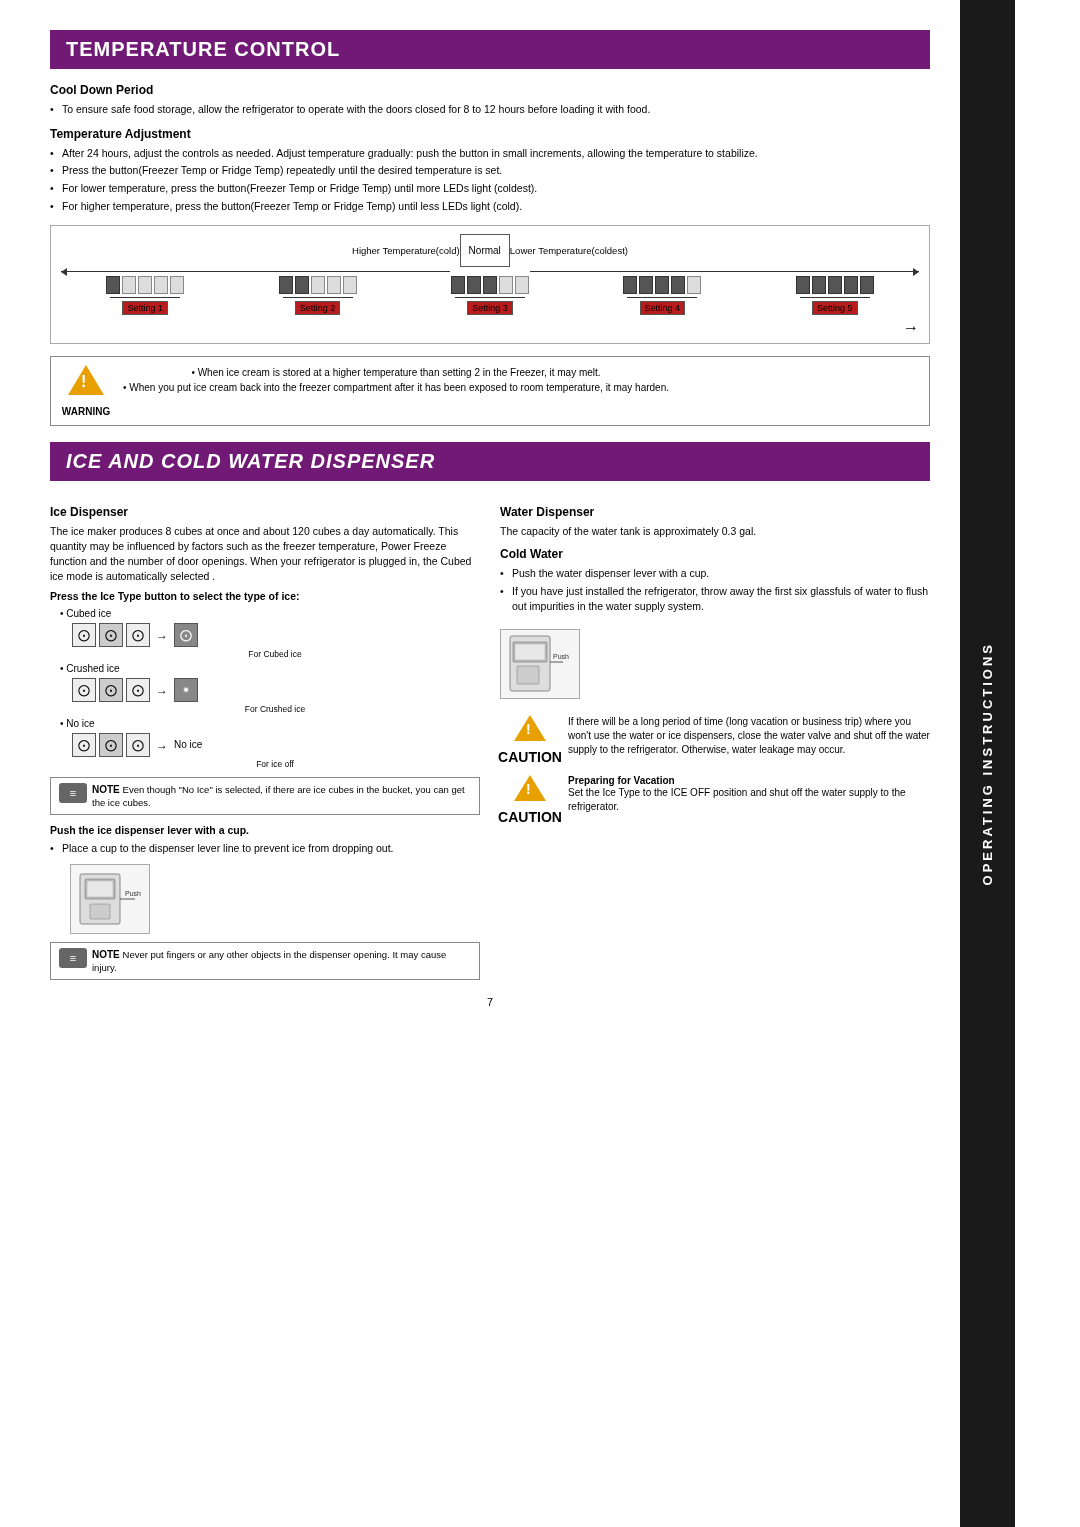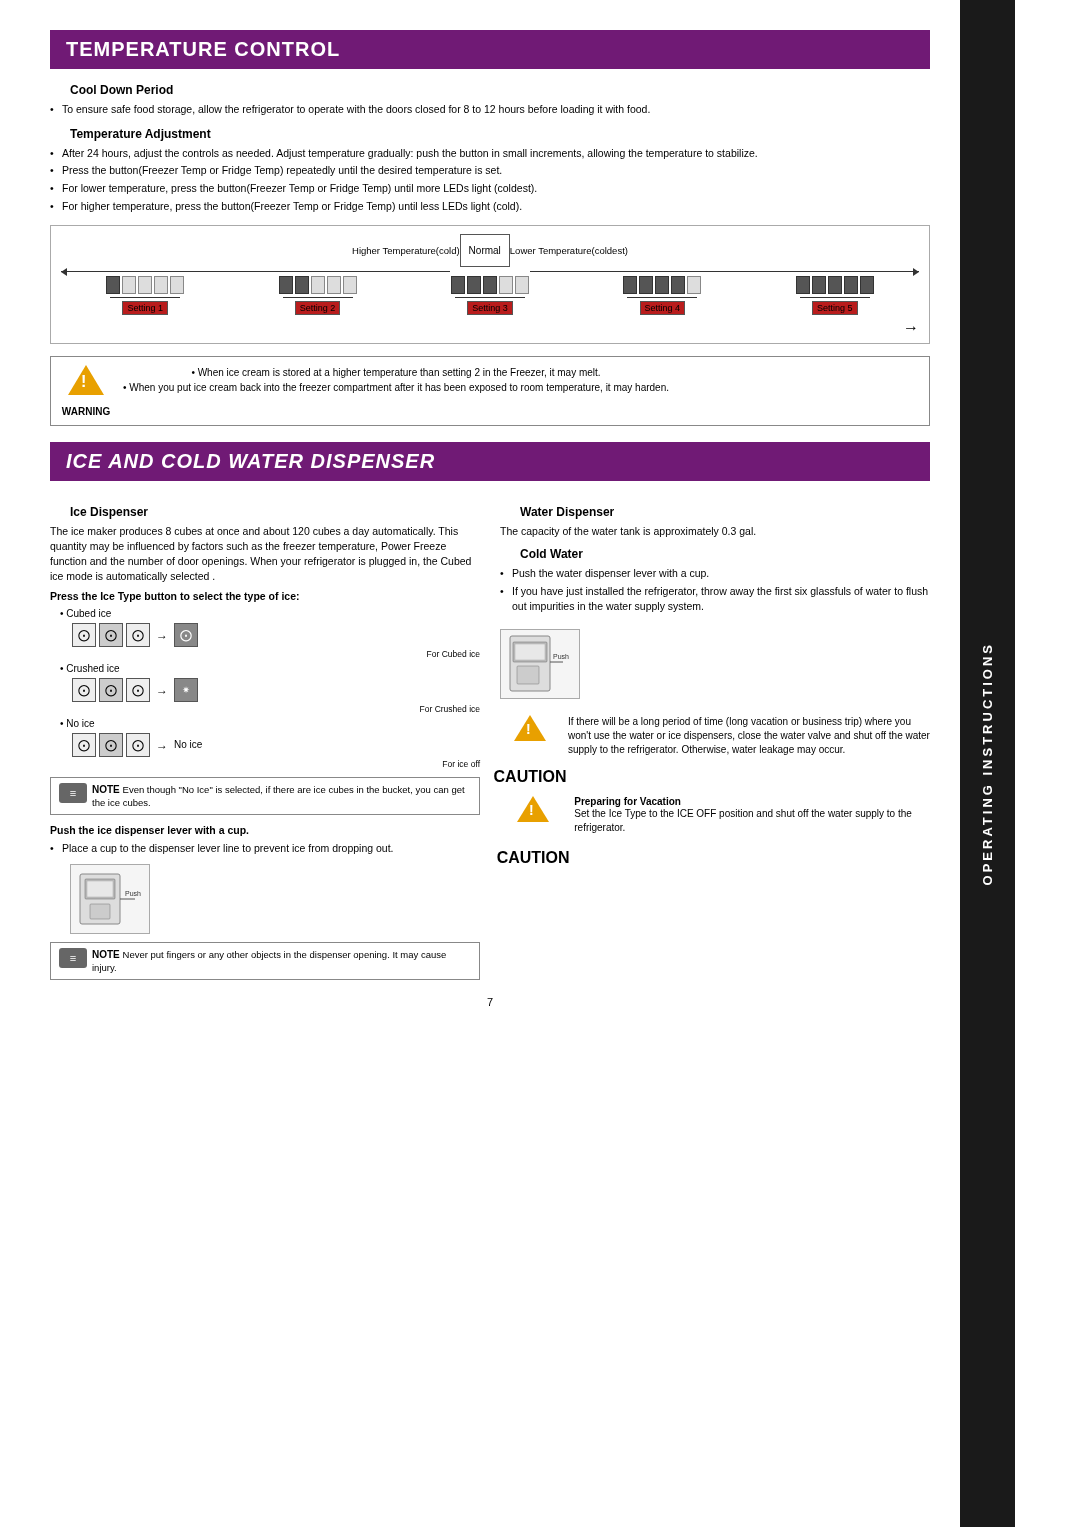--- a/index.html
+++ b/index.html
@@ -57,21 +57,20 @@
     .section-header h1 em {
       font-style: italic;
     }
 
     
     .subsection-title {
       font-weight: bold;
       font-size: 12px;
       margin-bottom: 5px;
       margin-top: 10px;
-      margin-left: 20px;
     }
     .bullet-list {
       list-style: none;
       padding: 0;
     }
     .bullet-list li {
       padding-left: 12px;
       margin-bottom: 3px;
       font-size: 10.5px;
       line-height: 1.4;
@@ -325,33 +324,33 @@
       margin: 8px 0;
     }
     .caution-icon-col {
       display: flex;
       flex-direction: column;
       align-items: center;
       min-width: 60px;
     }
     .caution-word {
       font-weight: bold;
-      font-size: 16px;
-      margin-top: 21px;
+      font-size: 14px;
+      margin-top: 2px;
     }
 
     .page-num {
       text-align: center;
       font-size: 11px;
       margin-top: 8px;
     }
 
     .for-label {
       font-size: 8.5px;
-      text-align: right;
+      text-align: center;
       margin-top: 1px;
     }
 
     .ice-icons-group {
       display: flex;
       align-items: center;
       gap: 3px;
     }
   </style>
 </head>

